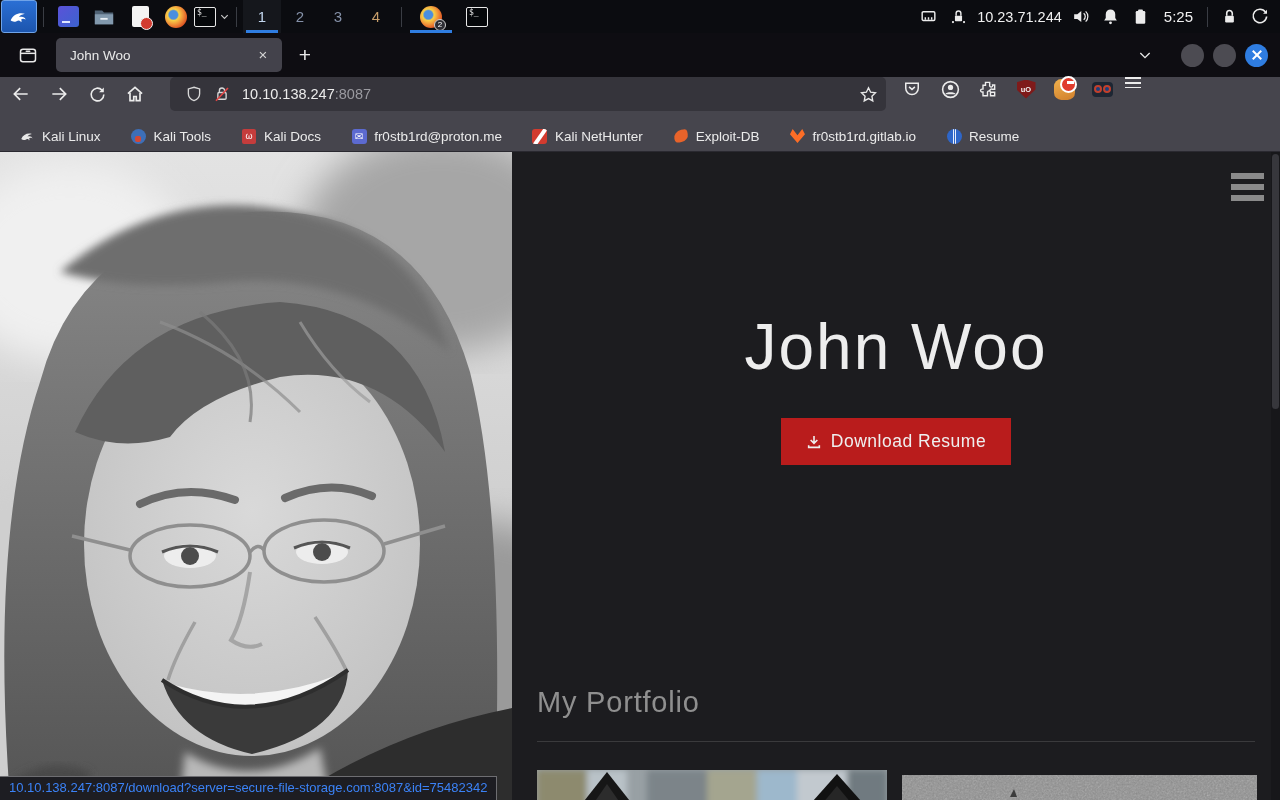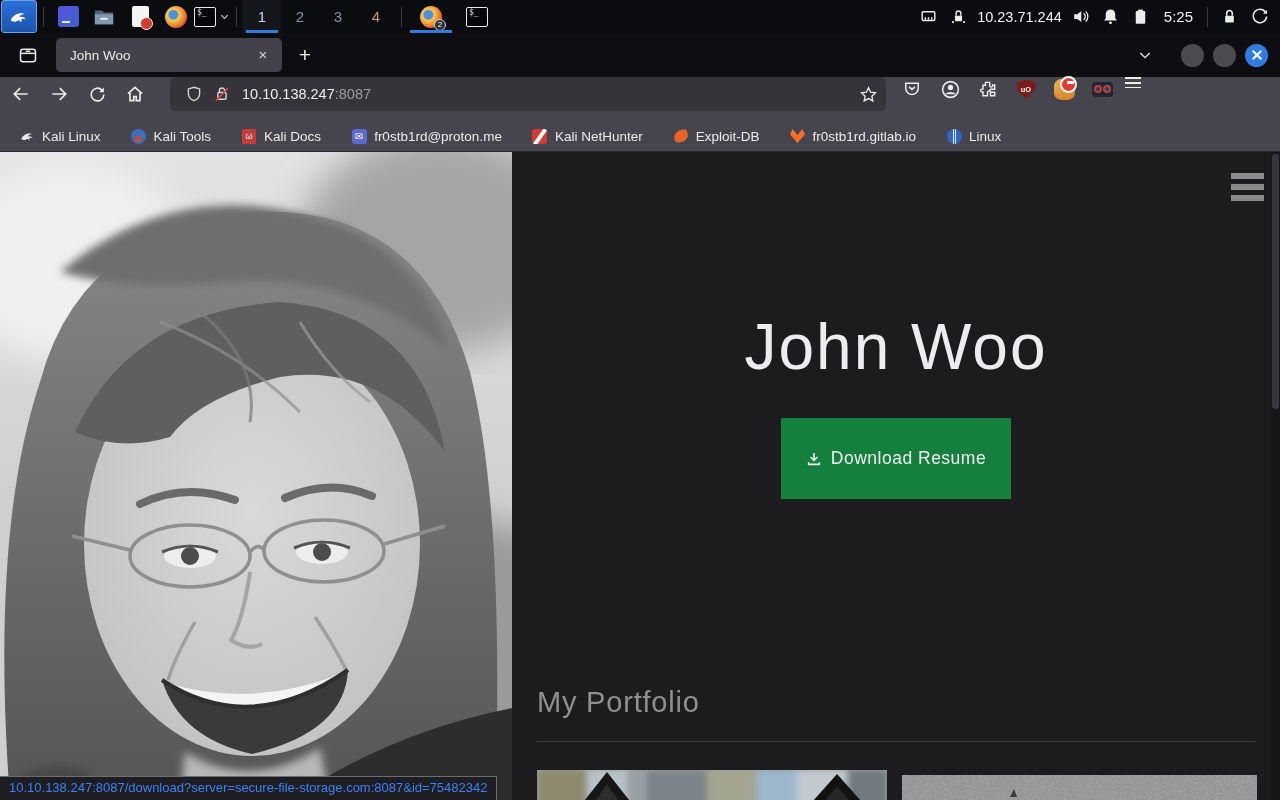--- a/index.html
+++ b/index.html
@@ -112,22 +112,22 @@
   .photo { position:absolute; left:0; top:0; width:512px; height:648px; }
   .photo svg { display:block; }
 
   .site-menu { position:absolute; top:21px; right:16px; display:flex; flex-direction:column; gap:5px;
                background:transparent; border:none; }
   .site-menu i { width:33px; height:6px; background:#8a8a8a; display:block; }
 
   .hero { position:absolute; left:512px; top:0; width:768px; text-align:center; }
   .hero-title { margin-top:158px; font-size:64px; font-weight:300; letter-spacing:2px; color:#ededed; }
   .hero-sub { margin-top:47px; font-size:16.5px; letter-spacing:0.6px; color:#cbcbcb; }
-  .dl-btn { margin-top:34px; display:inline-flex; align-items:center; gap:9px; background:#15803d;
-            color:#efefef; border:none; font-size:17.5px; letter-spacing:0.5px; padding:30px 25px; cursor:pointer; }
+  .dl-btn { margin-top:34px; display:inline-flex; align-items:center; gap:9px; background:#b91c1c;
+            color:#efefef; border:none; font-size:17.5px; letter-spacing:0.5px; padding:13px 25px; cursor:pointer; }
 
   .portfolio-heading { position:absolute; left:537px; top:534px; font-size:29px; font-weight:300;
                        letter-spacing:0.8px; color:#8f8f8f; }
   .portfolio-divider { position:absolute; left:537px; top:589px; width:718px; height:1px; background:#3a3a3c; }
   .thumb1 { position:absolute; left:537px; top:618px; width:350px; height:30px; overflow:hidden; }
   .thumb2 { position:absolute; left:902px; top:623px; width:355px; height:25px; overflow:hidden; }
 
   .scrollbar { position:absolute; right:0; top:0; width:9px; height:648px; background:#17171a; }
   .scroll-thumb { position:absolute; right:1px; top:2px; width:7px; height:255px; border-radius:4px; background:#37373c; }
 
@@ -404,21 +404,21 @@
     <div class="bm">
       <span class="fav">
           <span class="fav-gitlab"></span>
         </span>
       <span class="bm-label">fr0stb1rd.gitlab.io</span>
     </div>
     <div class="bm">
       <span class="fav">
           <span class="fav-offsec"></span>
         </span>
-      <span class="bm-label">Linux</span>
+      <span class="bm-label">Resume</span>
     </div>
   </div>
 
   <div class="content">
 
     <div class="photo">
       <svg width="512" height="648" viewBox="0 0 512 648">
         <defs>
           <linearGradient id="bgG" x1="0" y1="0" x2="0" y2="1">
             <stop offset="0" stop-color="#e3e3e3"></stop>

